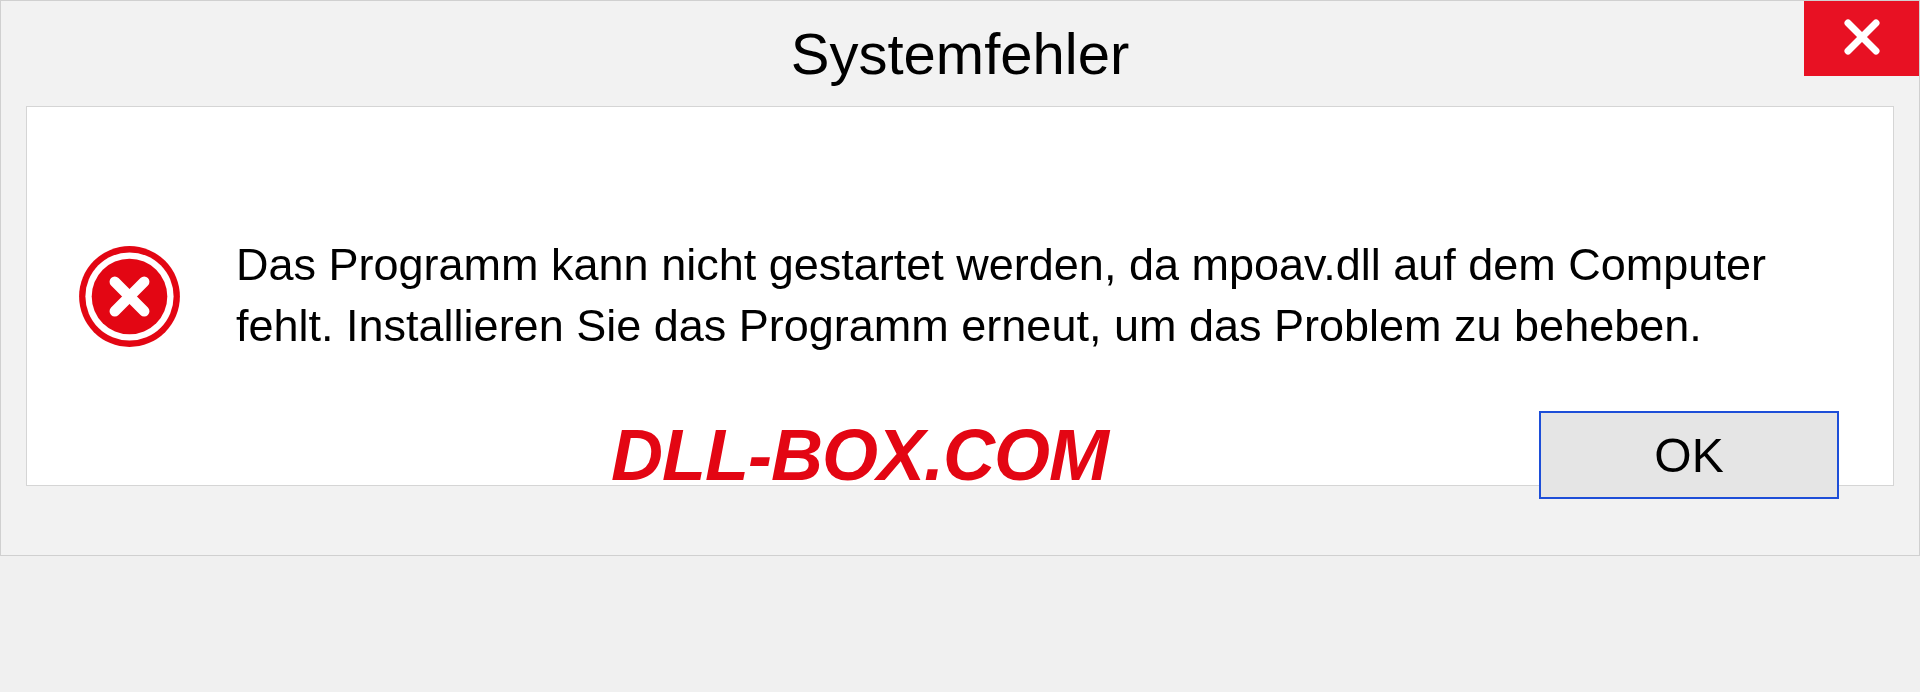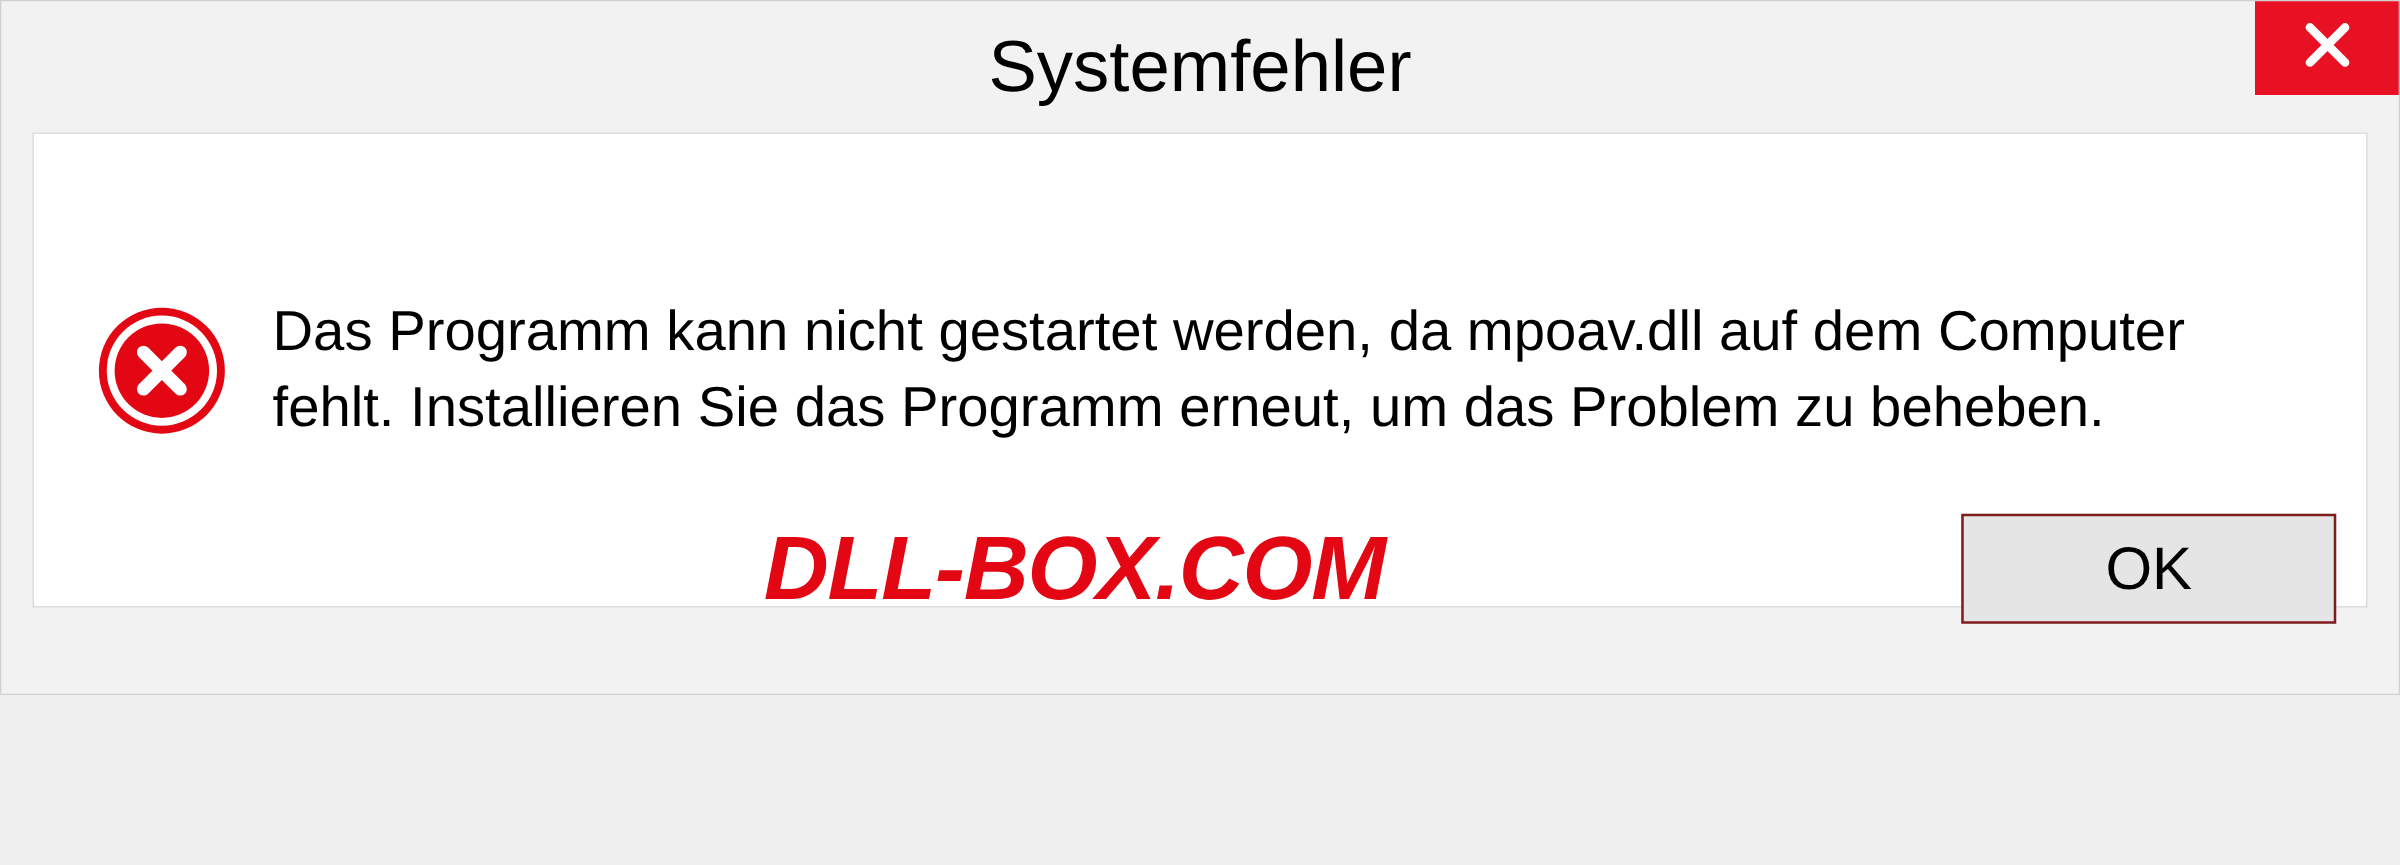--- a/index.html
+++ b/index.html
@@ -52,21 +52,21 @@
       height: 48px;
     }
     .content-box {
       margin: 0 25px;
       background: #ffffff;
       border: 1px solid #d5d5d5;
       height: 380px;
       display: flex;
       align-items: center;
       padding: 0 50px;
-      gap: 36px;
+      gap: 54px;
     }
     .error-icon {
       flex-shrink: 0;
       width: 105px;
       height: 105px;
       display: flex;
       align-items: center;
       justify-content: center;
     }
     .error-message {
@@ -77,35 +77,35 @@
     }
     .footer {
       position: absolute;
       bottom: 0;
       left: 0;
       right: 0;
       height: 170px;
       display: flex;
       align-items: center;
       justify-content: space-between;
-      padding: 0 50px 30px 50px;
+      padding: 0 80px 30px 50px;
     }
     .watermark {
       font-size: 72px;
       font-weight: 900;
       font-style: italic;
       color: #e30613;
       letter-spacing: -1px;
       margin-left: 560px;
     }
     .ok-button {
       width: 300px;
       height: 88px;
       background: #e5e5e5;
-      border: 2px solid #7f1d1d;
+      border: 2px solid #1d4ed8;
       font-size: 48px;
       color: #000;
       display: flex;
       align-items: center;
       justify-content: center;
       cursor: pointer;
       font-family: Arial, Helvetica, sans-serif;
     }
   </style>
 </head>

